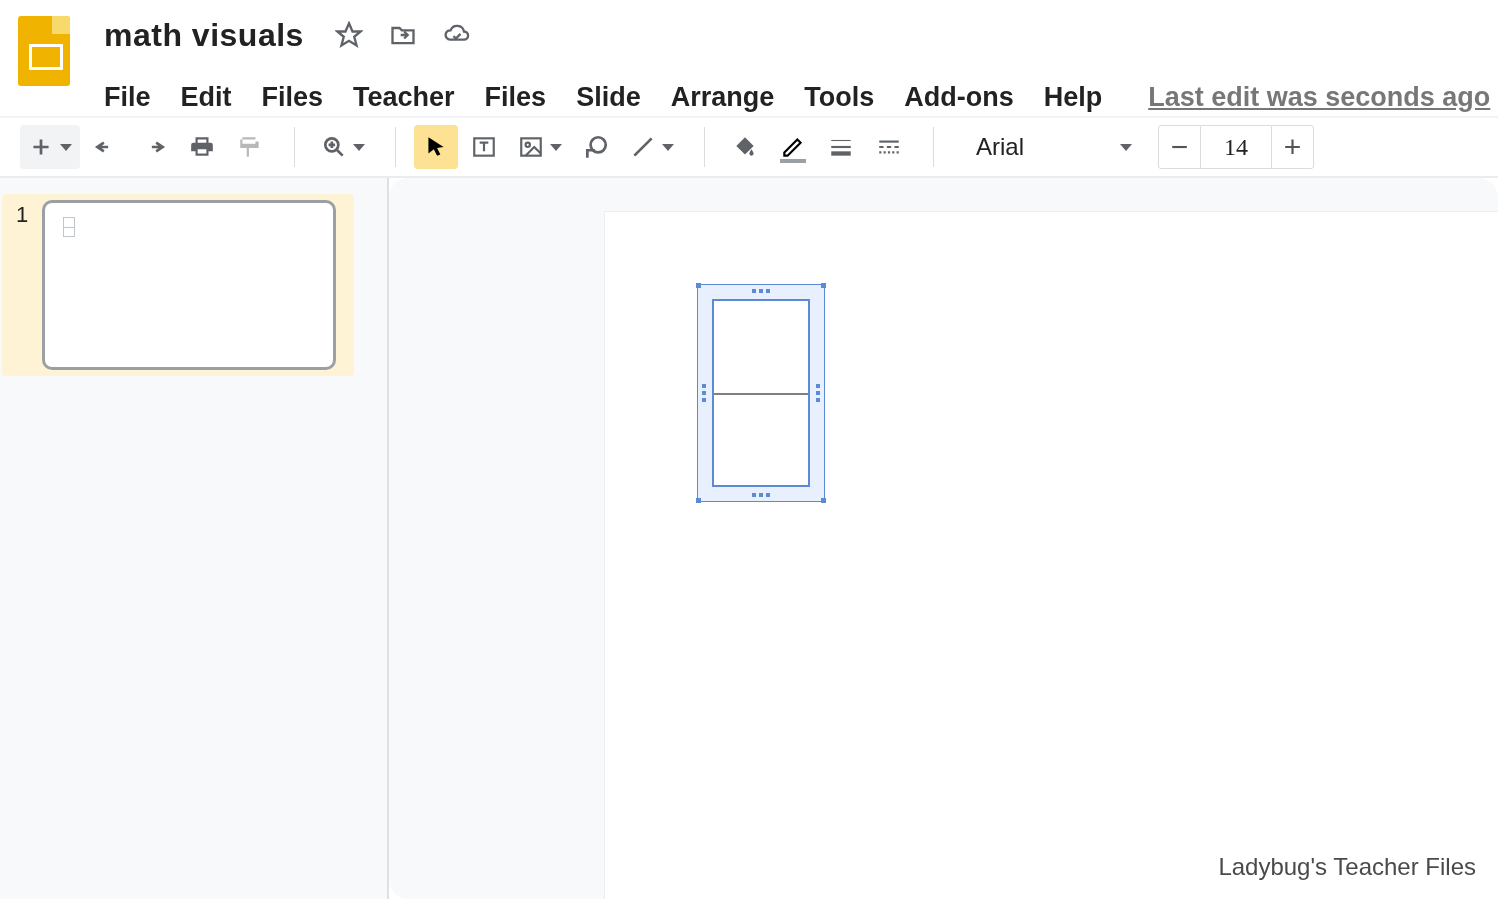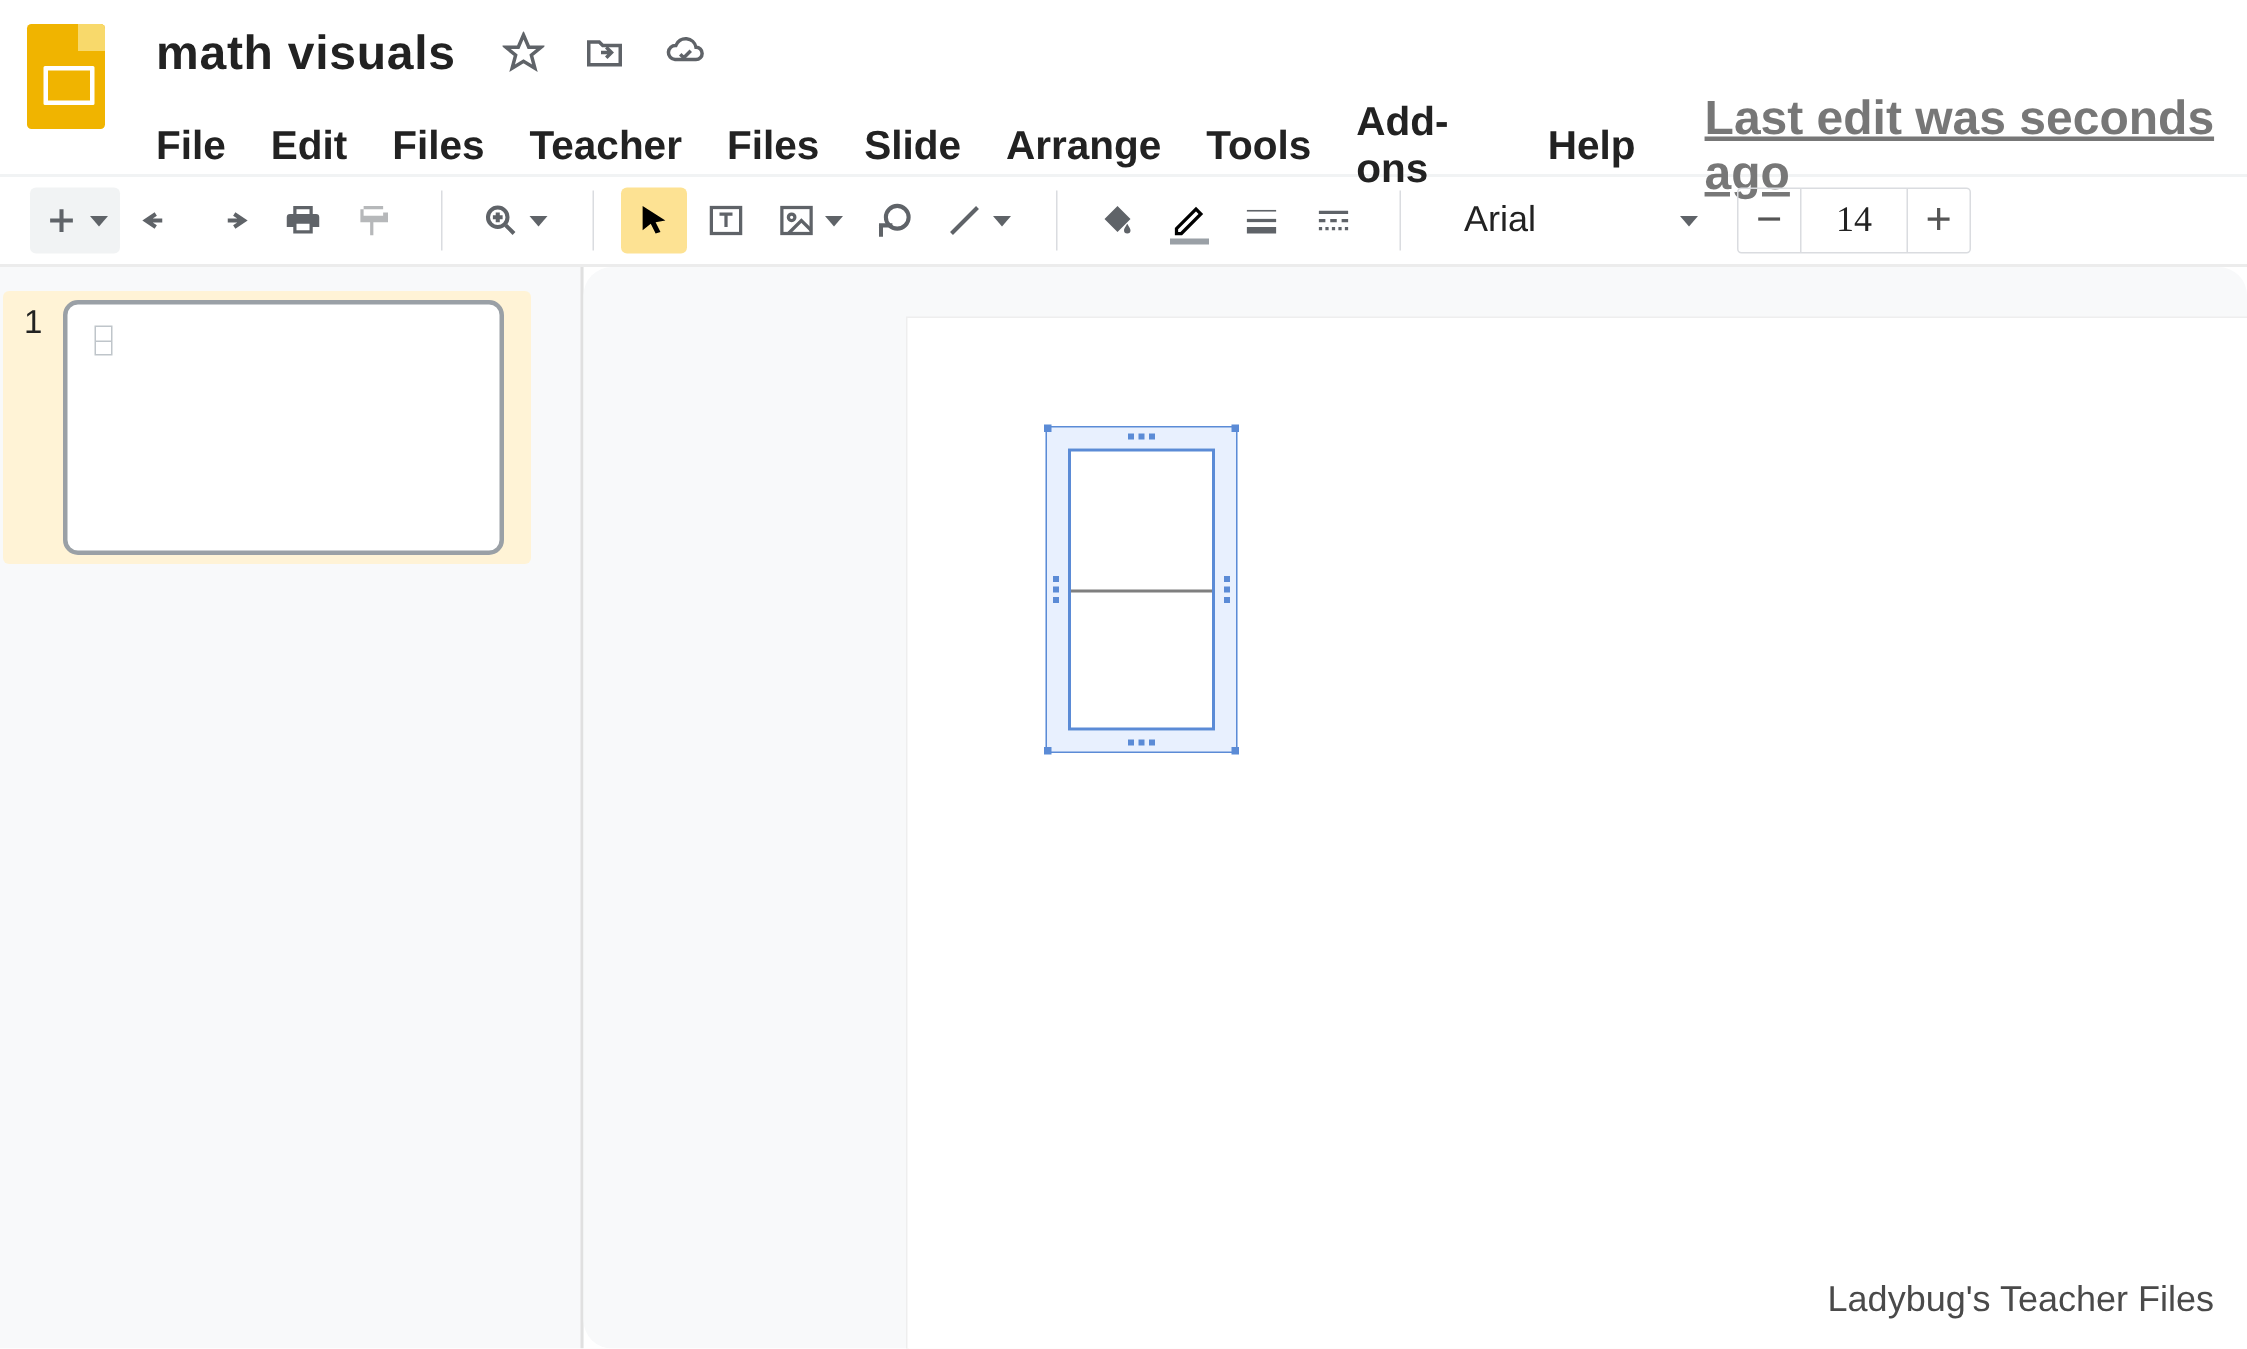--- a/index.html
+++ b/index.html
@@ -75,21 +75,21 @@
     margin-top: 18px;
     height: 38px;
   }
   .menu-item {
     font-size: 27px;
     color: #222;
     margin-right: 30px;
     cursor: pointer;
   }
   .last-edit {
-    font-size: 32px;
+    font-size: 27px;
     color: #777;
     text-decoration: underline;
     margin-left: 16px;
     cursor: pointer;
   }
 
   
   .toolbar {
     height: 60px;
     display: flex;

